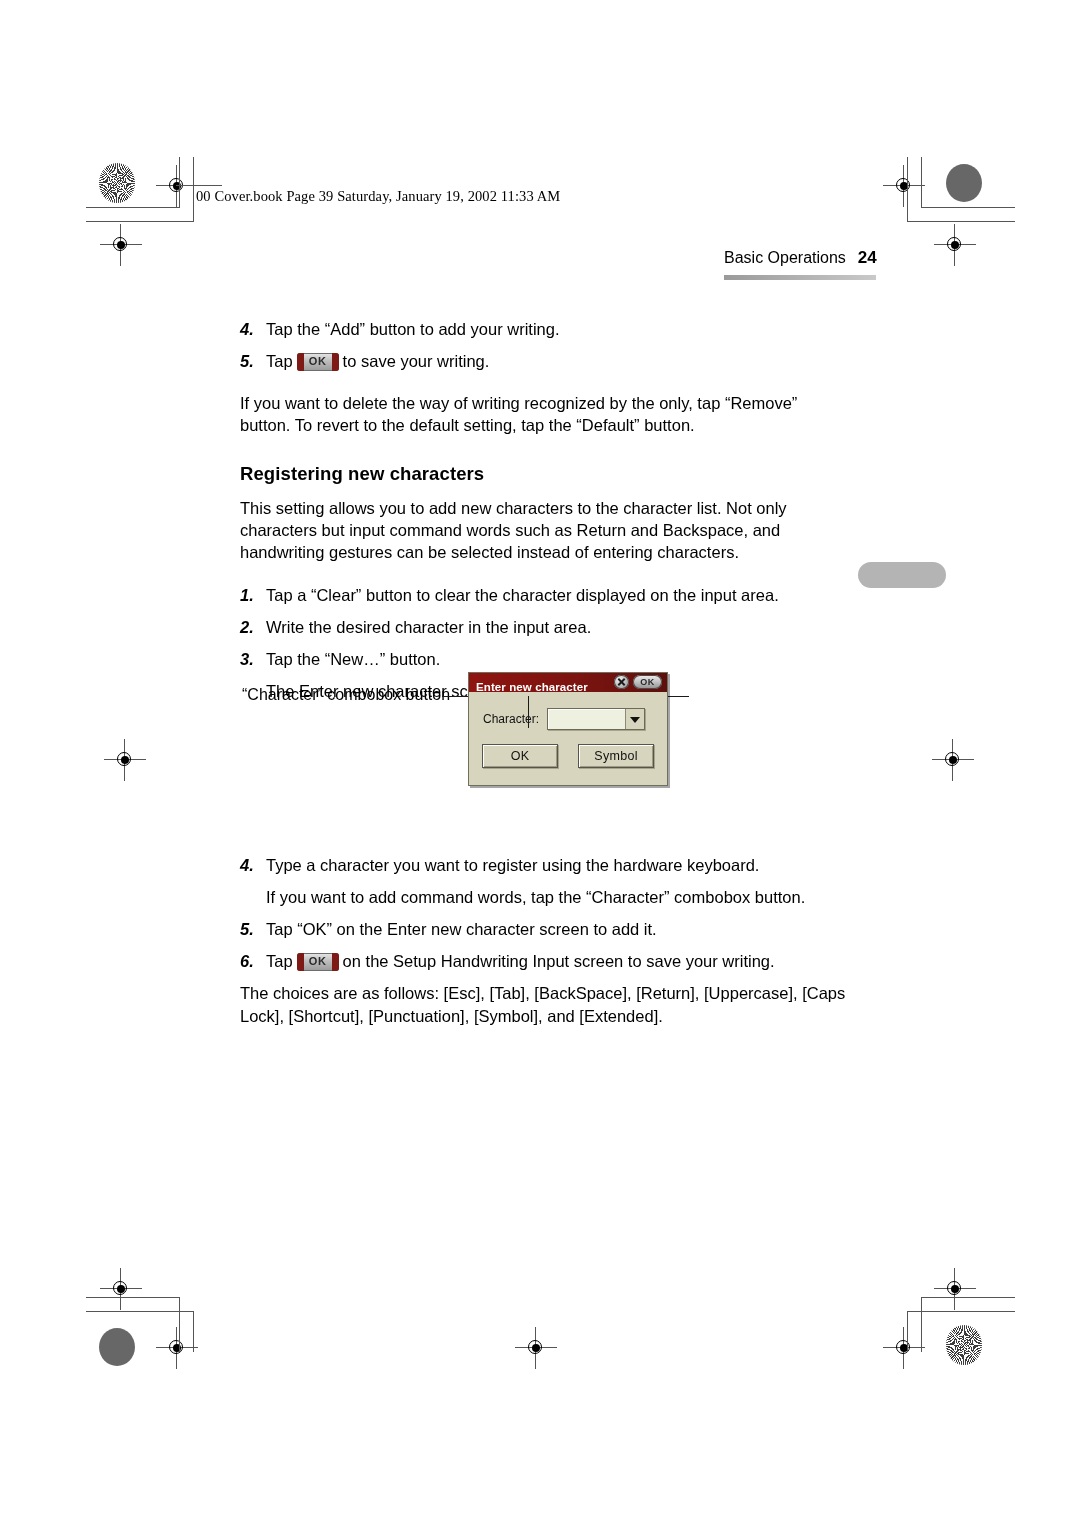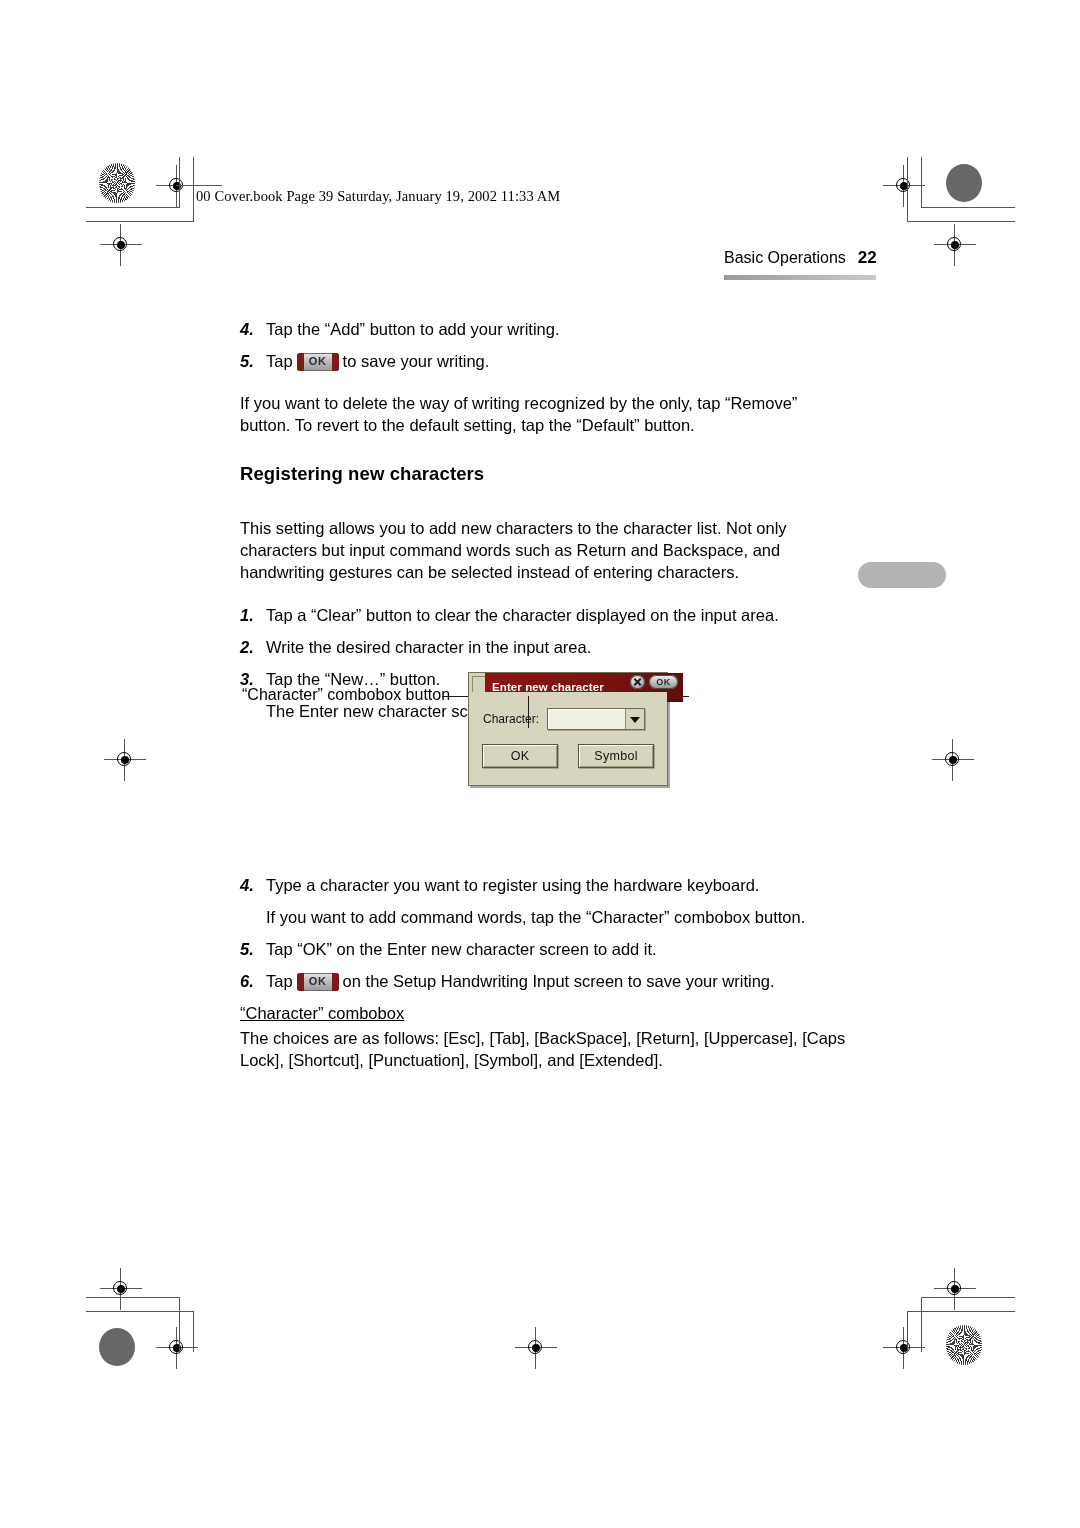--- a/index.html
+++ b/index.html
@@ -140,21 +140,21 @@
     margin-bottom: 10px;
   }
   .para.indent {
     margin-left: 26px;
   }
   .tight { margin-bottom: 2px; }
 
   h2.section-title {
     font-size: 18.5px;
     font-weight: bold;
-    margin: 26px 0 30px 0;
+    margin: 26px 0 10px 0;
     letter-spacing: .1px;
   }
 
   .spacer-sm { height: 10px; }
 
   
   .ok-key {
     display: inline-block;
     width: 42px;
     height: 18px;
@@ -240,21 +240,21 @@
     box-sizing: border-box;
   }
   .dialog-inner {
     position: absolute;
     left: 3px; top: 3px; right: 3px; bottom: 3px;
     border: 1px solid #8d8a74;
     box-sizing: border-box;
   }
   .titlebar {
     position: absolute;
-    left: 16px; top: 0;
+    left: 0; top: 0;
     width: 100%;
     height: 29px;
     background: linear-gradient(to right, #8e1410 0%, #7c1410 55%, #5d0f0c 100%);
     border-bottom: 1px solid #4a0c0a;
     box-sizing: border-box;
     display: flex;
     align-items: center;
   }
   .title-text {
     color: #ffffff;
@@ -467,21 +467,21 @@
 
 <div class="hairline-h" style="left:921px; top:1297px; width:94px;"></div>
 <div class="hairline-h" style="left:907px; top:1311px; width:108px;"></div>
 <div class="hairline-v" style="left:921px; top:1297px; height:55px;"></div>
 <div class="hairline-v" style="left:907px; top:1311px; height:41px;"></div>
 
 <div class="hairline-h" style="left:176px; top:185px; width:46px;"></div>
 <div class="booklabel">00 Cover.book  Page 39  Saturday, January 19, 2002  11:33 AM</div>
 
 <div class="running-head">
-  <span>Basic Operations</span><span class="pageno">22</span>
+  <span>Basic Operations</span><span class="pageno">24</span>
 </div>
 <div class="head-rule"></div>
 
 <div class="thumb-tab"></div>
 
 <div class="content">
 
   <div class="step">
     <span class="num">4.</span>
     <span class="txt">Tap the “Add” button to add your writing.</span>
@@ -529,21 +529,20 @@
   <div class="step">
     <span class="num">5.</span>
     <span class="txt">Tap “OK” on the Enter new character screen to add it.</span>
   </div>
 
   <div class="step">
     <span class="num">6.</span>
     <span class="txt"><span>Tap</span><span class="ok-key"><span>OK</span></span><span>on the Setup Handwriting Input screen to save your writing.</span></span>
   </div>
 
-  <div class="para tight underlined-head">“Character” combobox</div>
   <div class="para">The choices are as follows: [Esc], [Tab], [BackSpace], [Return], [Uppercase], [Caps Lock], [Shortcut], [Punctuation], [Symbol], and [Extended].</div>
 
 </div>
 
 <div class="figure">
 
   <div class="callout-label">“Character” combobox button</div>
   <div class="callout-line-h"></div>
   <div class="callout-line-v"></div>
 

